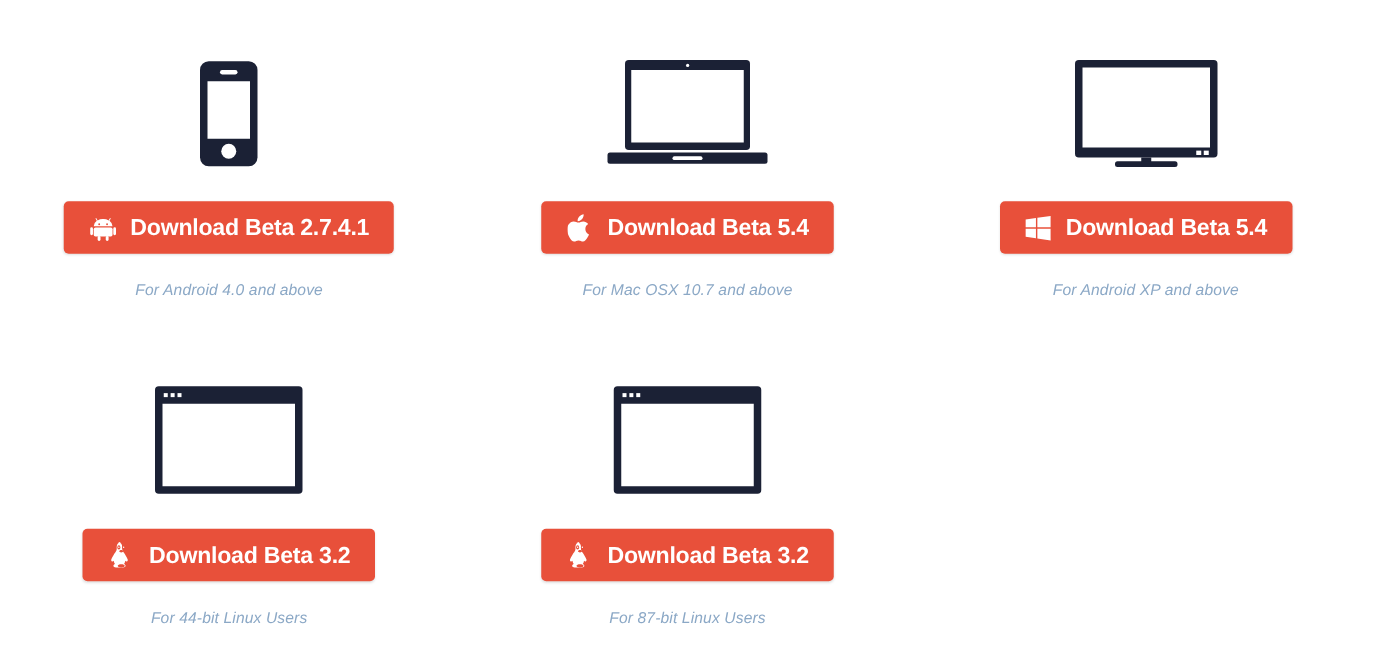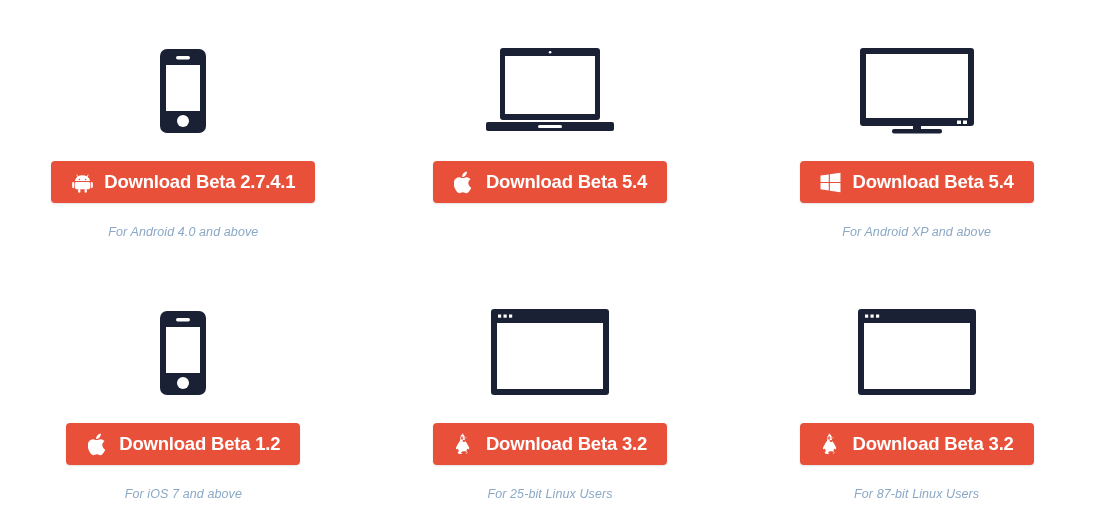--- a/index.html
+++ b/index.html
@@ -134,20 +134,21 @@
       <span class="btn-logo">
         <svg width="19" height="23" viewBox="0 0 20 24" aria-hidden="true">
           <g fill="#ffffff">
             <path d="M13.6 0.3 c0.15 1.5 -0.45 2.95 -1.3 4 -0.9 1.1 -2.35 1.95 -3.75 1.85 -0.18 -1.45 0.52 -2.95 1.38 -3.9 C10.85 1.15 12.4 0.35 13.6 0.3 Z"></path>
             <path d="M18.1 17.4 c-0.5 1.15 -0.74 1.67 -1.38 2.68 -0.9 1.42 -2.17 3.18 -3.74 3.19 -1.4 0.02 -1.76 -0.91 -3.65 -0.9 -1.9 0.01 -2.29 0.92 -3.69 0.9 -1.57 -0.01 -2.77 -1.6 -3.67 -3.01 -2.52 -3.96 -2.78 -8.6 -1.23 -11.07 1.1 -1.75 2.84 -2.78 4.47 -2.78 1.66 0 2.71 0.92 4.08 0.92 1.34 0 2.15 -0.92 4.07 -0.92 1.46 0 3 0.79 4.1 2.16 -3.6 1.98 -3.02 7.13 0.64 8.83 Z"></path>
           </g>
         </svg>
       </span>
       <span class="btn-label">Download Beta 5.4</span>
     </button>
+    <div class="dl-caption">For Mac OSX 10.7 and above</div>
   </div>
 
   <div class="download-card card-windows">
     <div class="device-art">
       <svg width="118" height="88" viewBox="0 0 118 88" aria-hidden="true">
         <rect x="2" y="2" width="114" height="78" rx="3" fill="#1b2135"></rect>
         <rect x="8" y="8" width="102" height="64" fill="#ffffff"></rect>
         <rect x="99" y="74.5" width="4" height="3.5" fill="#ffffff"></rect>
         <rect x="105" y="74.5" width="4" height="3.5" fill="#ffffff"></rect>
         <rect x="55" y="80" width="8" height="4" fill="#1b2135"></rect>
@@ -163,42 +164,20 @@
             <path d="M0.6 12.6 H10 V21.2 L0.6 19.85 Z"></path>
             <path d="M11.3 12.6 H23.4 V23.2 L11.3 21.45 Z"></path>
           </g>
         </svg>
       </span>
       <span class="btn-label">Download Beta 5.4</span>
     </button>
     <div class="dl-caption">For Android XP and above</div>
   </div>
 
-  <div class="download-card card-ios">
-    <div class="device-art">
-      <svg width="48" height="86" viewBox="0 0 48 86" aria-hidden="true">
-        <rect x="1" y="1" width="46" height="84" rx="7" ry="7" fill="#1b2135"></rect>
-        <rect x="7" y="17" width="34" height="46" fill="#ffffff"></rect>
-        <rect x="17" y="8" width="14" height="3.5" rx="1.7" fill="#ffffff"></rect>
-        <circle cx="24" cy="73" r="6" fill="#ffffff"></circle>
-      </svg>
-    </div>
-    <button class="dl-button">
-      <span class="btn-logo">
-        <svg width="19" height="23" viewBox="0 0 20 24" aria-hidden="true">
-          <g fill="#ffffff">
-            <path d="M13.6 0.3 c0.15 1.5 -0.45 2.95 -1.3 4 -0.9 1.1 -2.35 1.95 -3.75 1.85 -0.18 -1.45 0.52 -2.95 1.38 -3.9 C10.85 1.15 12.4 0.35 13.6 0.3 Z"></path>
-            <path d="M18.1 17.4 c-0.5 1.15 -0.74 1.67 -1.38 2.68 -0.9 1.42 -2.17 3.18 -3.74 3.19 -1.4 0.02 -1.76 -0.91 -3.65 -0.9 -1.9 0.01 -2.29 0.92 -3.69 0.9 -1.57 -0.01 -2.77 -1.6 -3.67 -3.01 -2.52 -3.96 -2.78 -8.6 -1.23 -11.07 1.1 -1.75 2.84 -2.78 4.47 -2.78 1.66 0 2.71 0.92 4.08 0.92 1.34 0 2.15 -0.92 4.07 -0.92 1.46 0 3 0.79 4.1 2.16 -3.6 1.98 -3.02 7.13 0.64 8.83 Z"></path>
-          </g>
-        </svg>
-      </span>
-      <span class="btn-label">Download Beta 1.2</span>
-    </button>
-    <div class="dl-caption">For iOS 7 and above</div>
-  </div>
 
   <div class="download-card card-linux32">
     <div class="device-art">
       <svg width="120" height="88" viewBox="0 0 120 88" aria-hidden="true">
         <rect x="1" y="1" width="118" height="86" rx="3" fill="#1b2135"></rect>
         <rect x="7" y="15" width="106" height="66" fill="#ffffff"></rect>
         <rect x="8" y="6.5" width="3.2" height="3.2" fill="#ffffff"></rect>
         <rect x="13.5" y="6.5" width="3.2" height="3.2" fill="#ffffff"></rect>
         <rect x="19" y="6.5" width="3.2" height="3.2" fill="#ffffff"></rect>
       </svg>
@@ -216,21 +195,21 @@
             <path d="M7.9 21.5 c0 -0.9 1.4 -1.5 3.1 -1.5 1.7 0 3.1 0.6 3.1 1.5 0 0.9 -1.4 1.4 -3.1 1.4 -1.7 0 -3.1 -0.5 -3.1 -1.4 Z"></path>
           </g>
           <g fill="#ffffff">
             <circle cx="8.9" cy="5.1" r="0.62"></circle>
             <circle cx="13.1" cy="5.1" r="0.62"></circle>
           </g>
         </svg>
       </span>
       <span class="btn-label">Download Beta 3.2</span>
     </button>
-    <div class="dl-caption">For 25-bit Linux Users</div>
+    <div class="dl-caption">For 44-bit Linux Users</div>
   </div>
 
   <div class="download-card card-linux64">
     <div class="device-art">
       <svg width="120" height="88" viewBox="0 0 120 88" aria-hidden="true">
         <rect x="1" y="1" width="118" height="86" rx="3" fill="#1b2135"></rect>
         <rect x="7" y="15" width="106" height="66" fill="#ffffff"></rect>
         <rect x="8" y="6.5" width="3.2" height="3.2" fill="#ffffff"></rect>
         <rect x="13.5" y="6.5" width="3.2" height="3.2" fill="#ffffff"></rect>
         <rect x="19" y="6.5" width="3.2" height="3.2" fill="#ffffff"></rect>

